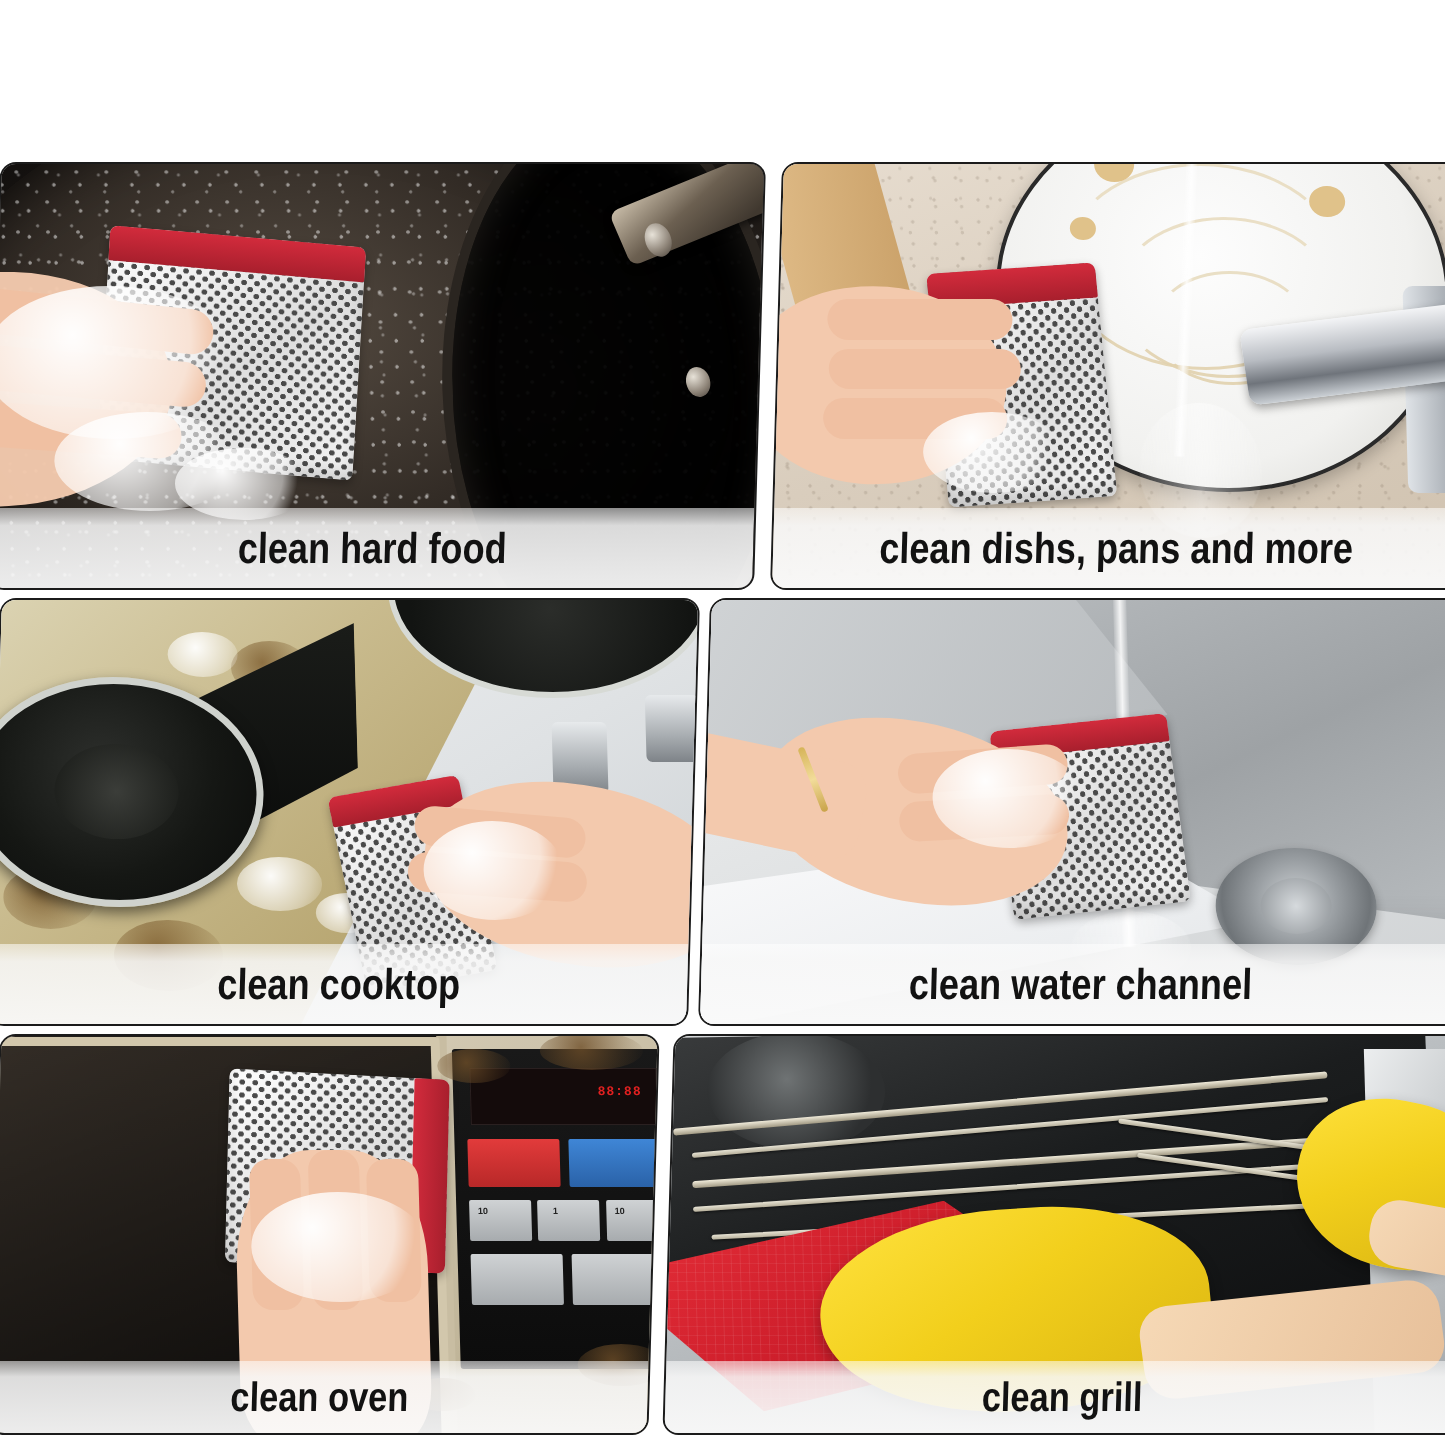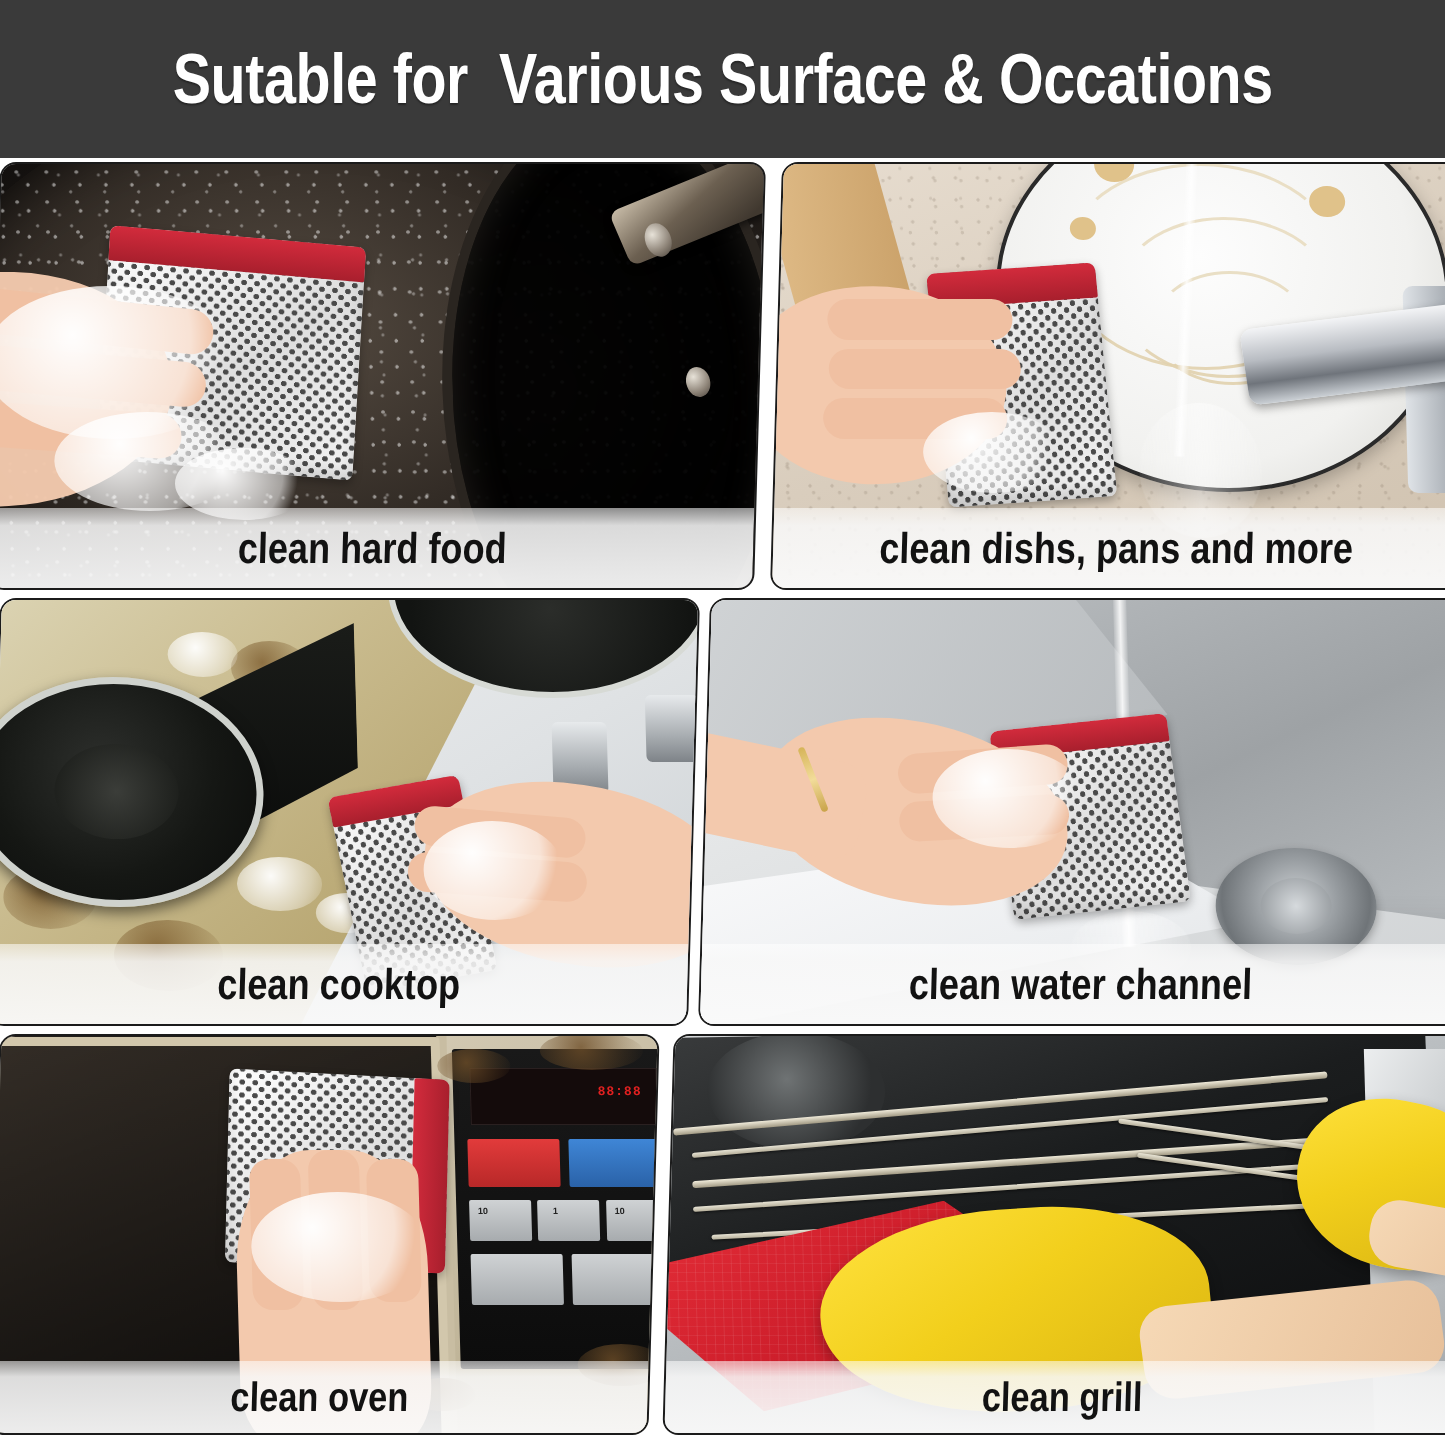--- a/index.html
+++ b/index.html
@@ -276,23 +276,20 @@
     border-radius:48% 44% 46% 50%;box-shadow:0 6px 14px rgba(0,0,0,.3);}
   .glove-cuff{position:absolute;background:linear-gradient(120deg,#f6d9b6,#e7c09a);border-radius:30px;}
   .p6-door{right:0;top:6%;width:16%;height:94%;
     background:linear-gradient(120deg,#eceeef,#b9bdc0 50%,#8d9194);}
 </style>
 </head>
 <body>
 
 <div id="stage">
 
-  <div class="header">
-    <div class="header-title">Sutable for  Various Surface &amp; Occations</div>
-  </div>
 
   <div class="grid">
 
     <div class="row r1">
 
       <div class="panel left">
         <div class="inner">
         <div class="photo">
           <div class="layer p1-bg"></div>
           <div class="layer p1-pan"></div>

